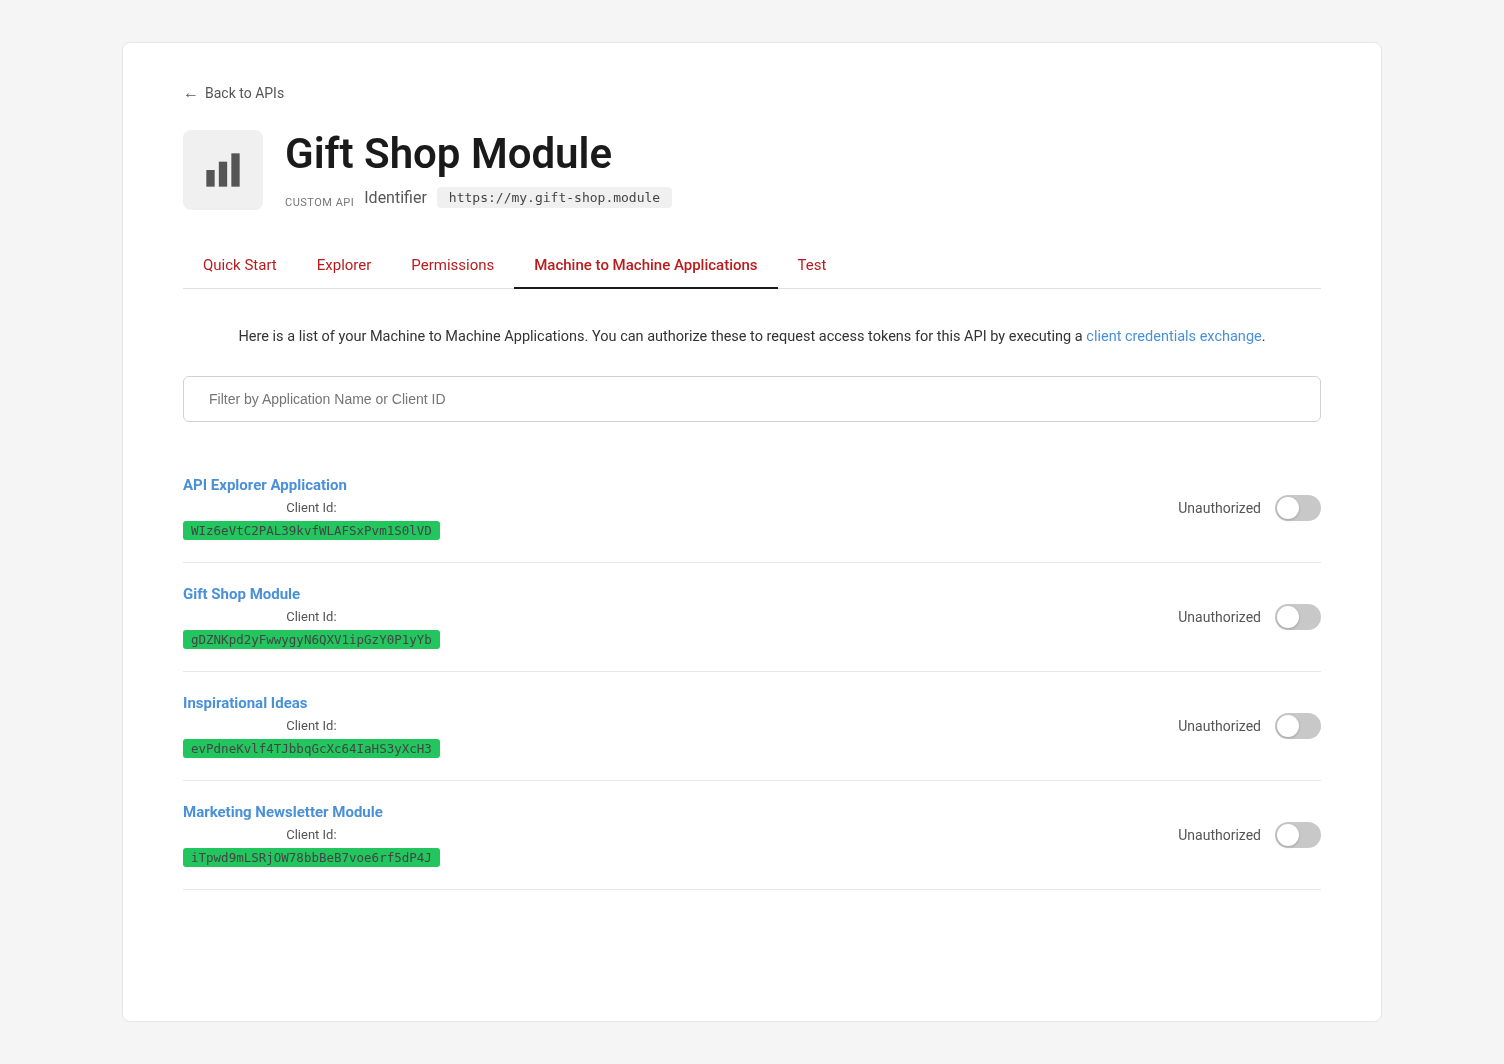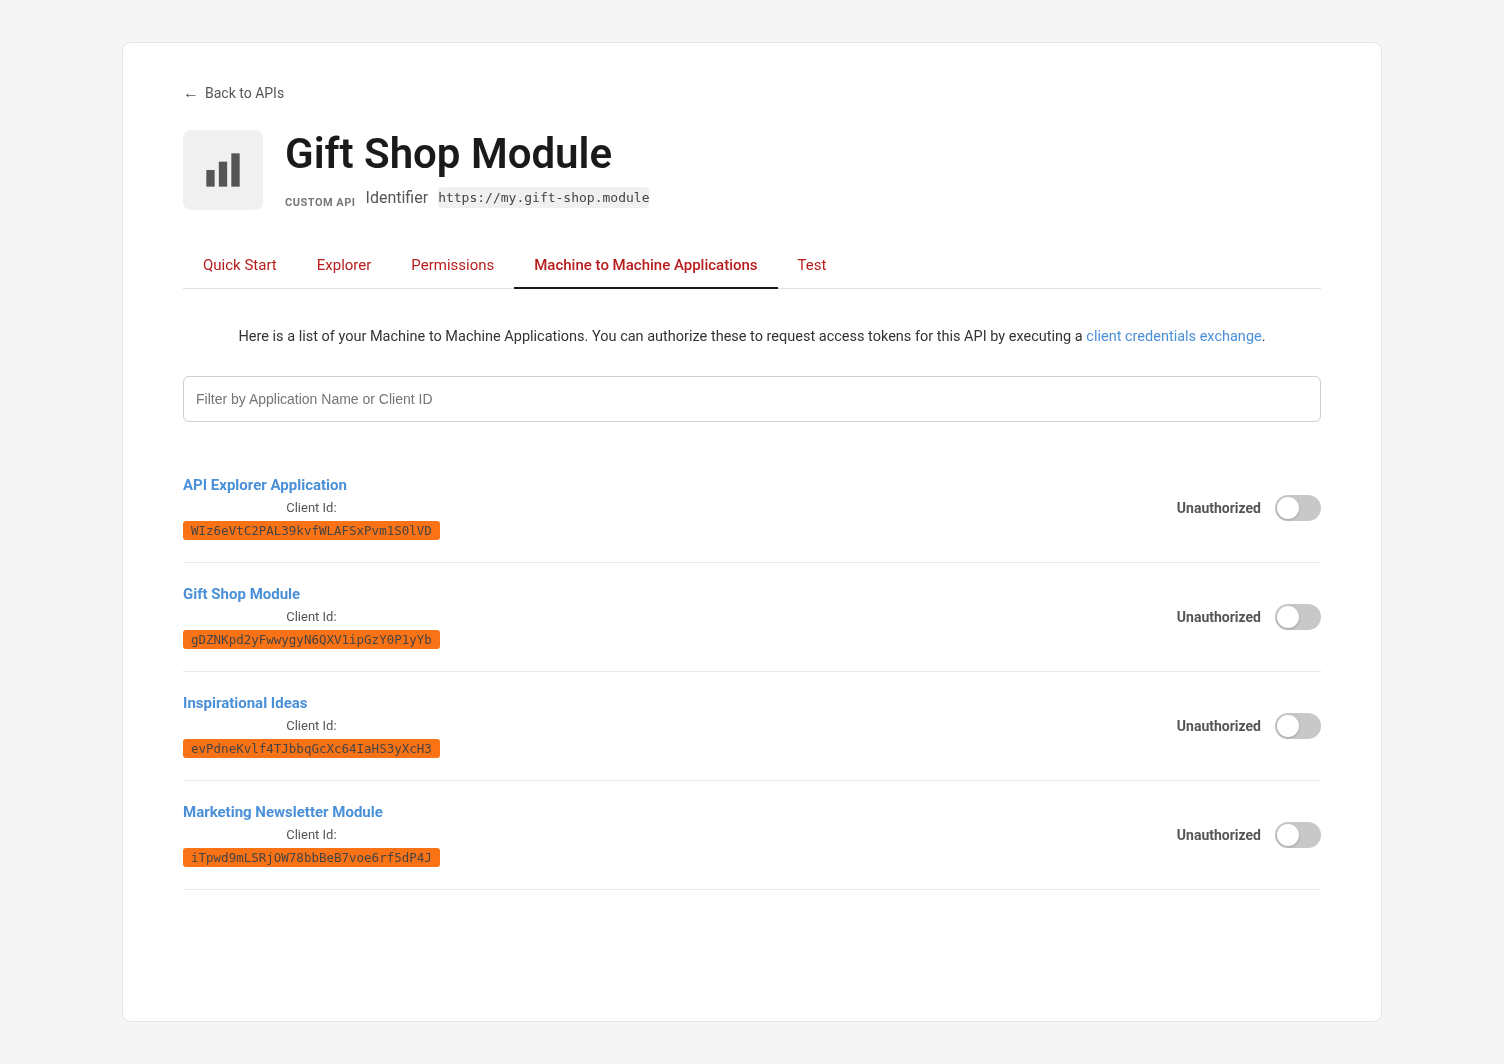--- a/index.html
+++ b/index.html
@@ -65,34 +65,34 @@
       margin-bottom: 8px;
     }
     .api-meta {
       display: flex;
       align-items: center;
       gap: 10px;
       font-size: 13px;
     }
     .custom-api-badge {
       color: #777;
-      font-weight: 700;
+      font-weight: 400;
       letter-spacing: 0.5px;
       font-size: 11px;
       text-transform: uppercase;
       margin-top: 11px;
     }
     .identifier-label {
       color: #555;
       font-size: 16px;
     }
     .identifier-value {
       background: #f0f0f0;
       border-radius: 4px;
-      padding: 3px 0;
+      padding: 3px 12px;
       font-family: monospace;
       font-size: 13px;
       color: #444;
     }
     .tabs-nav {
       display: flex;
       gap: 0;
       border-bottom: 1px solid #e0e0e0;
       margin-bottom: 36px;
     }
@@ -131,21 +131,21 @@
     .link-blue {
       color: #4a90d9;
       text-decoration: none;
       cursor: pointer;
     }
     .filter-section {
       margin-bottom: 32px;
     }
     .filter-input {
       width: 100%;
-      padding: 14px 12px;
+      padding: 14px 25px;
       border: 1px solid #d0d0d0;
       border-radius: 6px;
       font-size: 14px;
       color: #999;
       outline: none;
       background: #fff;
     }
     .apps-list {}
     .app-row {
       display: flex;
@@ -165,36 +165,35 @@
     }
     .app-client-id {
       font-size: 13px;
       color: #555;
       display: flex;
       align-items: center;
       gap: 6px;
       flex-direction: column;
     }
     .client-id-value {
-      background: #f97316;
+      background: #22c55e;
       border-radius: 3px;
       padding: 2px 8px;
       font-family: monospace;
       font-size: 12.5px;
       color: #444;
     }
     .app-status {
       display: flex;
       align-items: center;
       gap: 14px;
     }
     .status-text {
       font-size: 14px;
       color: #555;
-      font-weight: bold;
     }
     .toggle {
       width: 46px;
       height: 26px;
       background: #c8c8c8;
       border-radius: 13px;
       position: relative;
       cursor: pointer;
       flex-shrink: 0;
     }

